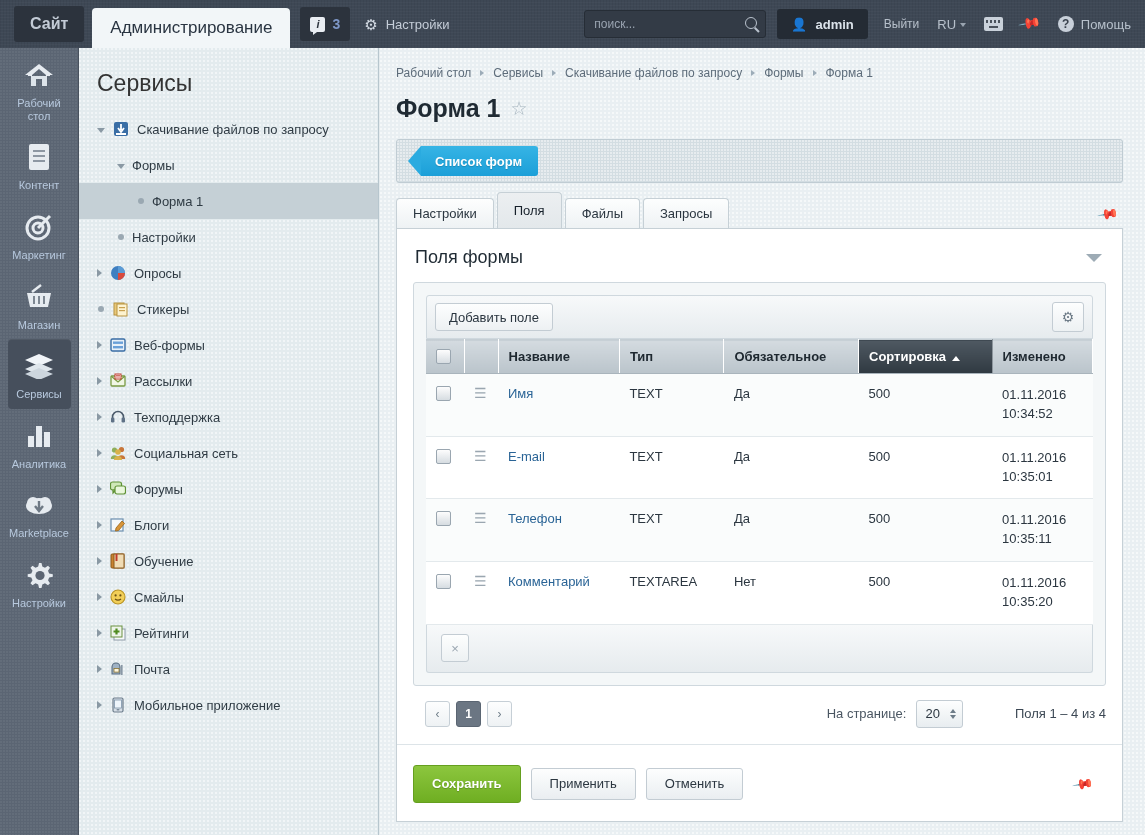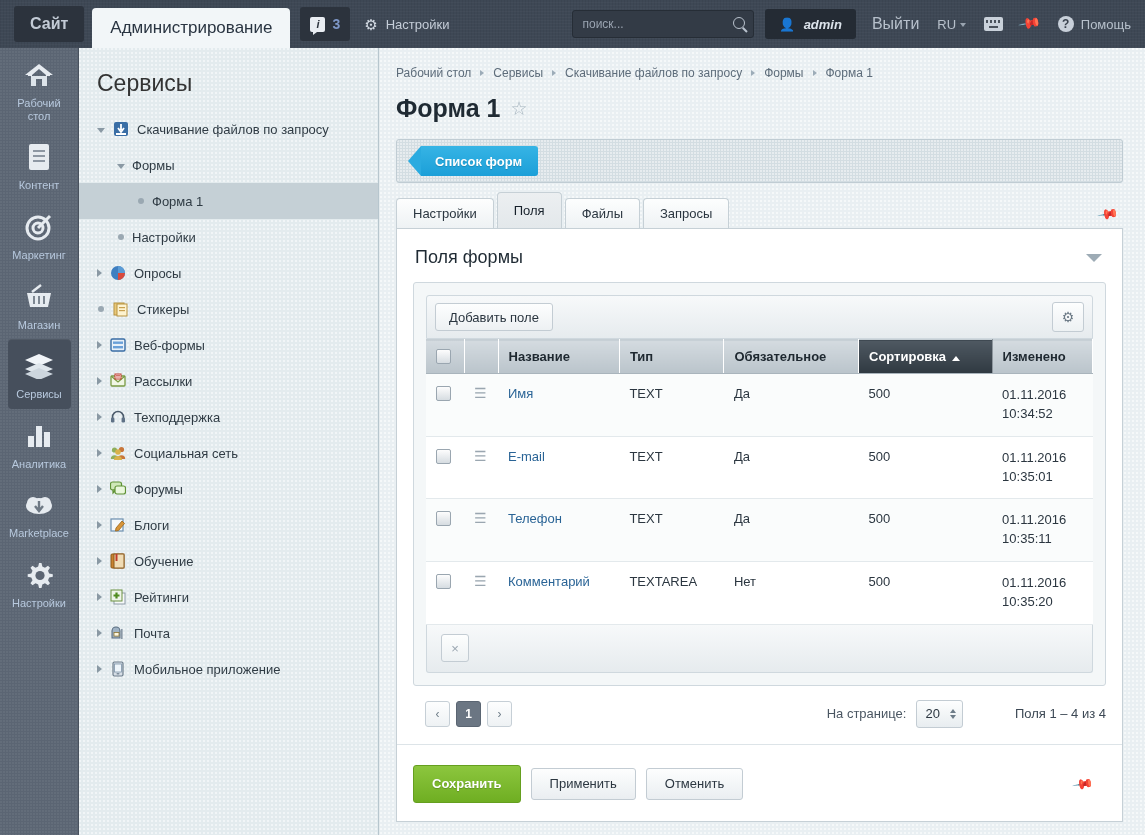--- a/index.html
+++ b/index.html
@@ -74,22 +74,22 @@
   .search-ic:after {
     content:''; position:absolute; right:-4px; bottom:-3px; width:6px; height:1.6px;
     background:#b9c2cd; transform: rotate(45deg);
   }
   .user-btn {
     margin-left: 11px; height: 30px; padding: 0 14px;
     background: #242b34; border-radius: 3px;
     display: flex; align-items: center; gap: 8px; cursor: pointer;
   }
   .user-ic { color: #dbe2ea; font-size: 13px; }
-  .user-name { color: #dce3eb; font-size: 13px; font-weight: bold; font-style: italic; }
-  .hdr-link { margin-left: 16px; color: #b7c0cb; font-size: 16px; cursor: pointer; }
+  .user-name { color: #dce3eb; font-size: 13px; font-weight: bold; }
+  .hdr-link { margin-left: 16px; color: #b7c0cb; font-size: 12px; cursor: pointer; }
   .hdr-lang { margin-left: 18px; color: #b7c0cb; font-size: 13px; cursor: pointer; }
   .caret-dn { display:inline-block; margin-left:4px; border-left:3.5px solid transparent;
               border-right:3.5px solid transparent; border-top:4px solid #9aa4b0; vertical-align: middle; }
   .kbd-ic {
     margin-left: 18px; width: 19px; height: 14px; background: #c9d1da;
     border-radius: 2px; position: relative; cursor: pointer;
   }
   .kbd-ic:before {
     content:''; position:absolute; left:2px; top:3px; right:2px; height:3px;
     background: repeating-linear-gradient(90deg, #4a525c 0 2px, transparent 2px 4px);
@@ -576,20 +576,32 @@
       <div class="tnode">
         <span class="arrow-r"></span>
         <span class="tic">
           <svg width="16" height="16" viewBox="0 0 16 16">
             <rect x="1" y="1" width="13" height="14" rx="1" fill="#c9822f" stroke="#8c5a1c"></rect>
             <rect x="4" y="1" width="10" height="14" fill="#f0dcb5" stroke="#8c5a1c"></rect>
             <rect x="5.5" y="1" width="2" height="7" fill="#c03b2b"></rect>
           </svg>
         </span>
         <span>Обучение</span>
+      </div>
+      <div class="tnode">
+        <span class="arrow-r"></span>
+        <span class="tic">
+          <svg width="16" height="16" viewBox="0 0 16 16">
+            <circle cx="8" cy="8" r="7" fill="#f2cf58" stroke="#b99424" stroke-width="1.1"></circle>
+            <circle cx="5.6" cy="6.4" r="1.1" fill="#6b5012"></circle>
+            <circle cx="10.4" cy="6.4" r="1.1" fill="#6b5012"></circle>
+            <path d="M5 10 Q8 12.4 11 10" stroke="#6b5012" stroke-width="1.3" fill="none"></path>
+          </svg>
+        </span>
+        <span>Смайлы</span>
       </div>
       <div class="tnode">
         <span class="arrow-r"></span>
         <span class="tic">
           <svg width="16" height="16" viewBox="0 0 16 16">
             <rect x="4" y="4" width="11" height="11" fill="#f7f9fa" stroke="#8d9aa6"></rect>
             <rect x="1" y="1" width="11" height="11" fill="#eef4ea" stroke="#6a9140"></rect>
             <path d="M6.5 3.5 L6.5 9.5 M3.5 6.5 L9.5 6.5" stroke="#4f8b1f" stroke-width="2.2"></path>
           </svg>
         </span>

